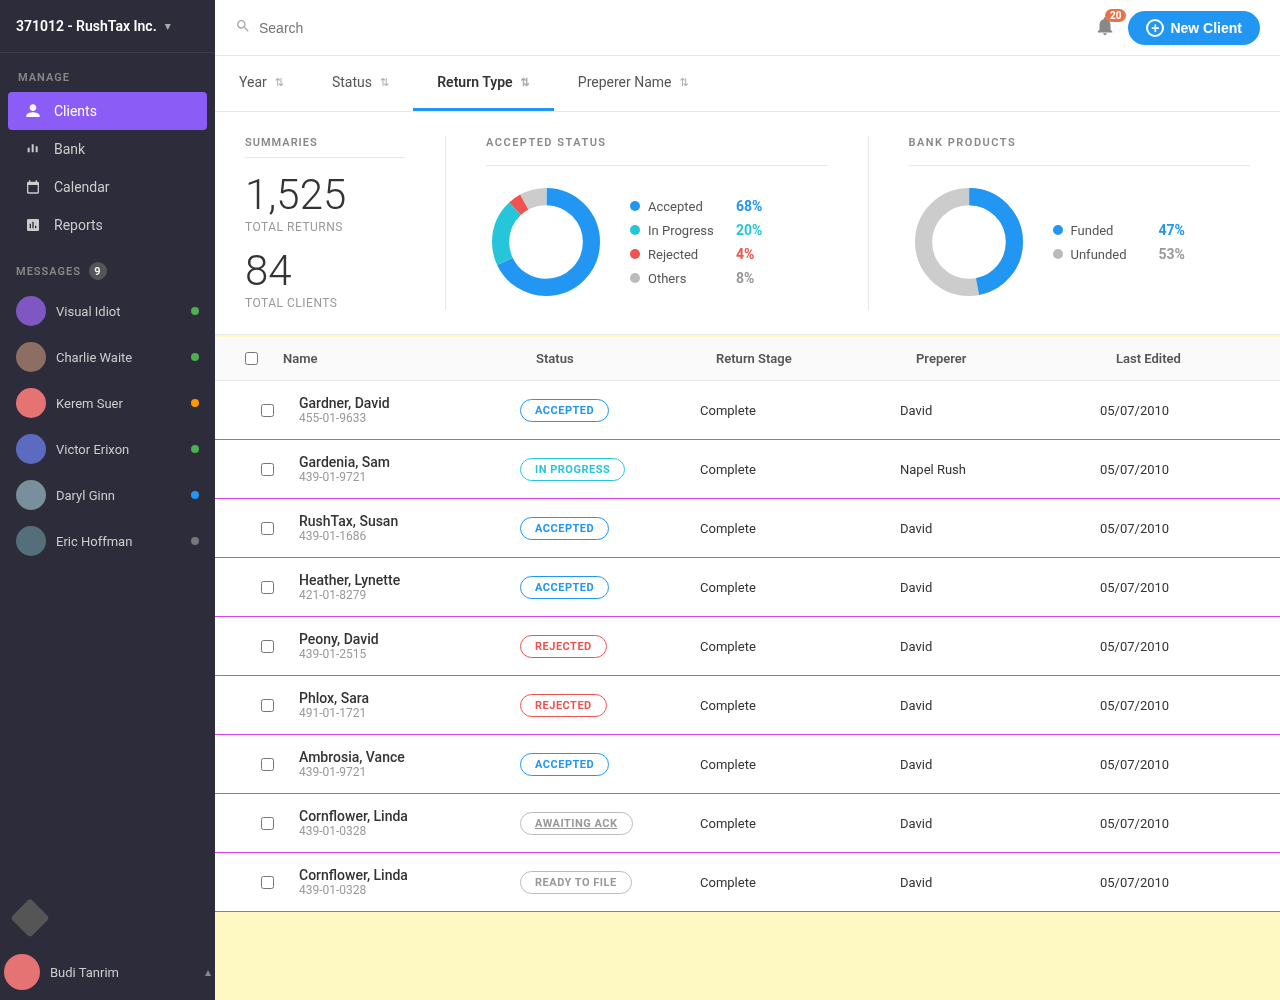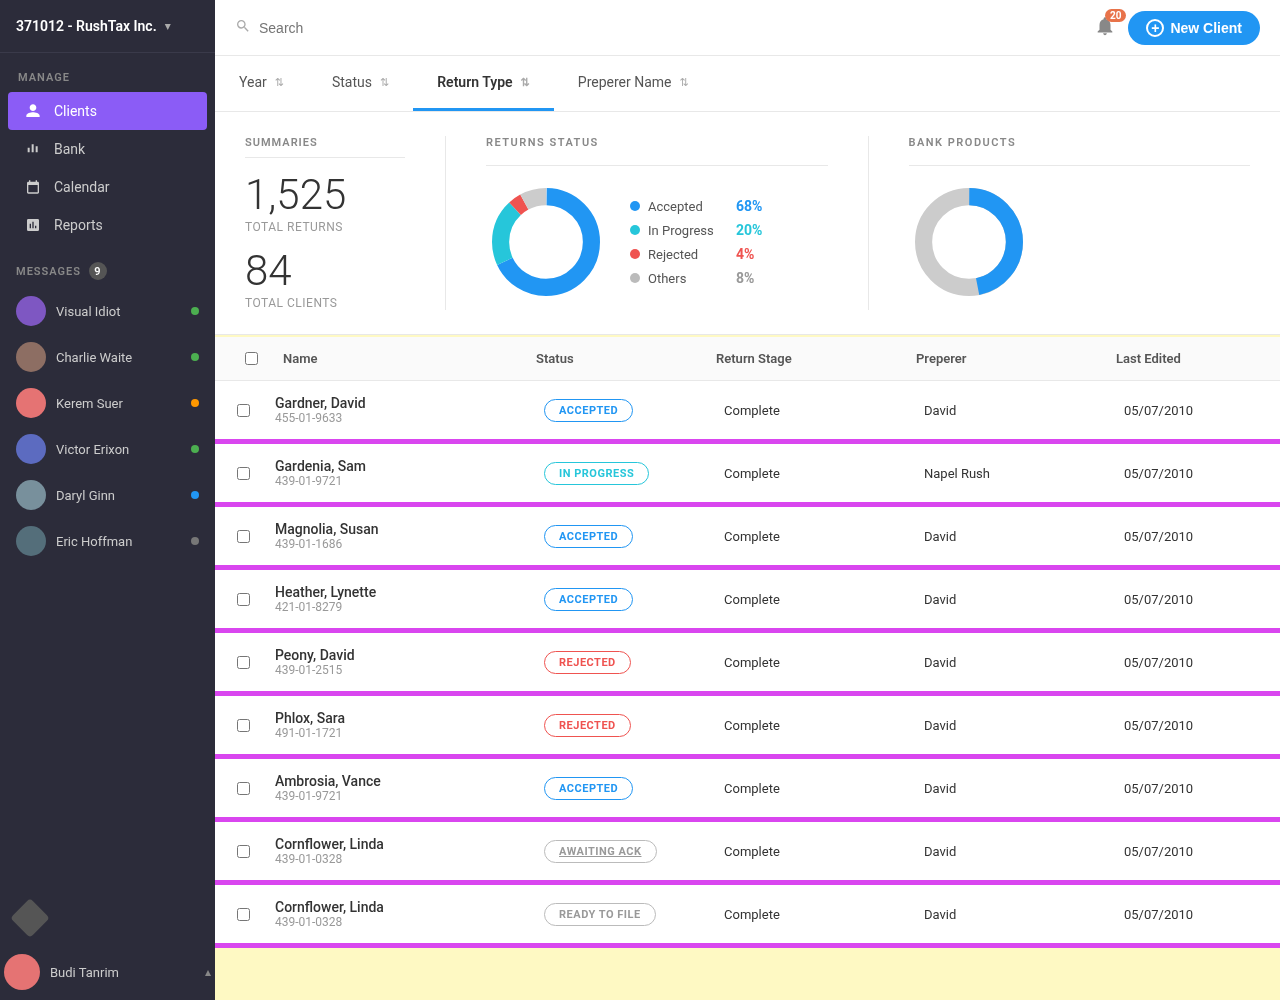--- a/index.html
+++ b/index.html
@@ -76,21 +76,21 @@
     .legend-pct.blue { color: #2196f3; }
     .legend-pct.teal { color: #26c6da; }
     .legend-pct.red { color: #ef5350; }
     .legend-pct.gray { color: #999; }
 
     
     .table-section { background: #fff; }
     .table-header { display: grid; grid-template-columns: 40px 1fr 180px 200px 200px 160px; background: #fafafa; border-bottom: 1px solid #e8e8e8; padding: 0 16px; }
     .th { padding: 14px 12px; font-size: 13px; font-weight: 600; color: #555; }
     .th-checkbox { display: flex; align-items: center; justify-content: center; }
-    .table-row { display: grid; grid-template-columns: 40px 1fr 180px 200px 200px 160px; padding: 0 8px; border-bottom: 5px solid #d946ef; align-items: center; }
+    .table-row { display: grid; grid-template-columns: 40px 1fr 180px 200px 200px 160px; padding: 0 32px; border-bottom: 1px solid #d946ef; align-items: center; }
     .td { padding: 14px 12px; font-size: 13px; color: #333; }
     .td-name-main { font-size: 14px; color: #333; font-weight: 500; }
     .td-name-sub { font-size: 12px; color: #999; }
     .td-checkbox { display: flex; align-items: center; justify-content: center; }
     input[type="checkbox"] { cursor: pointer; }
 
     .status-badge { display: inline-block; padding: 4px 14px; border-radius: 20px; font-size: 11px; font-weight: 700; letter-spacing: 0.5px; }
     .badge-accepted { border: 1.5px solid #2196f3; color: #2196f3; background: transparent; }
     .badge-in-progress { border: 1.5px solid #26c6da; color: #26c6da; background: transparent; }
     .badge-rejected { border: 1.5px solid #ef5350; color: #ef5350; background: transparent; }
@@ -246,21 +246,21 @@
         <div class="summary-number">1,525</div>
         <div class="summary-sublabel">TOTAL RETURNS</div>
         <div style="height:16px;"></div>
         <div class="summary-number">84</div>
         <div class="summary-sublabel">TOTAL CLIENTS</div>
       </div>
 
       <div class="summary-divider"></div>
 
       <div class="returns-status-block">
-        <div class="section-title">RETURNS STATUS</div>
+        <div class="section-title">ACCEPTED STATUS</div>
         <div style="height:1px;background:#e8e8e8;margin-bottom:16px;"></div>
         <div class="chart-row">
           <div class="donut-chart">
             <svg class="donut-svg" viewBox="0 0 42 42" xmlns="http://www.w3.org/2000/svg">
 
               <circle cx="21" cy="21" r="15.9" fill="transparent" stroke="#2196f3" stroke-width="6" stroke-dasharray="67.9 32.1" stroke-dashoffset="25"></circle>
 
               <circle cx="21" cy="21" r="15.9" fill="transparent" stroke="#26c6da" stroke-width="6" stroke-dasharray="20 80" stroke-dashoffset="-42.9"></circle>
 
               <circle cx="21" cy="21" r="15.9" fill="transparent" stroke="#ef5350" stroke-width="6" stroke-dasharray="4 96" stroke-dashoffset="-62.9"></circle>
@@ -301,20 +301,32 @@
         <div style="height:1px;background:#e8e8e8;margin-bottom:16px;"></div>
         <div class="chart-row">
           <div class="donut-chart">
             <svg class="donut-svg" viewBox="0 0 42 42" xmlns="http://www.w3.org/2000/svg">
 
               <circle cx="21" cy="21" r="15.9" fill="transparent" stroke="#ccc" stroke-width="6" stroke-dasharray="99.9 0" stroke-dashoffset="25"></circle>
               <circle cx="21" cy="21" r="15.9" fill="transparent" stroke="#2196f3" stroke-width="6" stroke-dasharray="46.9 53" stroke-dashoffset="25"></circle>
               <circle cx="21" cy="21" r="12" fill="white"></circle>
             </svg>
           </div>
+          <div class="legend">
+            <div class="legend-item">
+              <div class="legend-dot" style="background:#2196f3;"></div>
+              <span class="legend-label">Funded</span>
+              <span class="legend-pct blue">47%</span>
+            </div>
+            <div class="legend-item">
+              <div class="legend-dot" style="background:#bbb;"></div>
+              <span class="legend-label">Unfunded</span>
+              <span class="legend-pct gray">53%</span>
+            </div>
+          </div>
         </div>
       </div>
     </div>
 
     <div class="table-section">
       <div class="table-header">
         <div class="th th-checkbox">
           <input type="checkbox" style="">
         </div>
         <div class="th">Name</div>
@@ -350,21 +362,21 @@
         <div class="td">Complete</div>
         <div class="td">Napel Rush</div>
         <div class="td">05/07/2010</div>
       </div>
 
       <div class="table-row">
         <div class="td td-checkbox">
             <input type="checkbox" style="">
           </div>
         <div class="td">
-          <div class="td-name-main">Magnolia, Susan</div>
+          <div class="td-name-main">RushTax, Susan</div>
           <div class="td-name-sub">439-01-1686</div>
         </div>
         <div class="td"><span class="status-badge badge-accepted">ACCEPTED</span></div>
         <div class="td">Complete</div>
         <div class="td">David</div>
         <div class="td">05/07/2010</div>
       </div>
 
       <div class="table-row">
         <div class="td td-checkbox">

